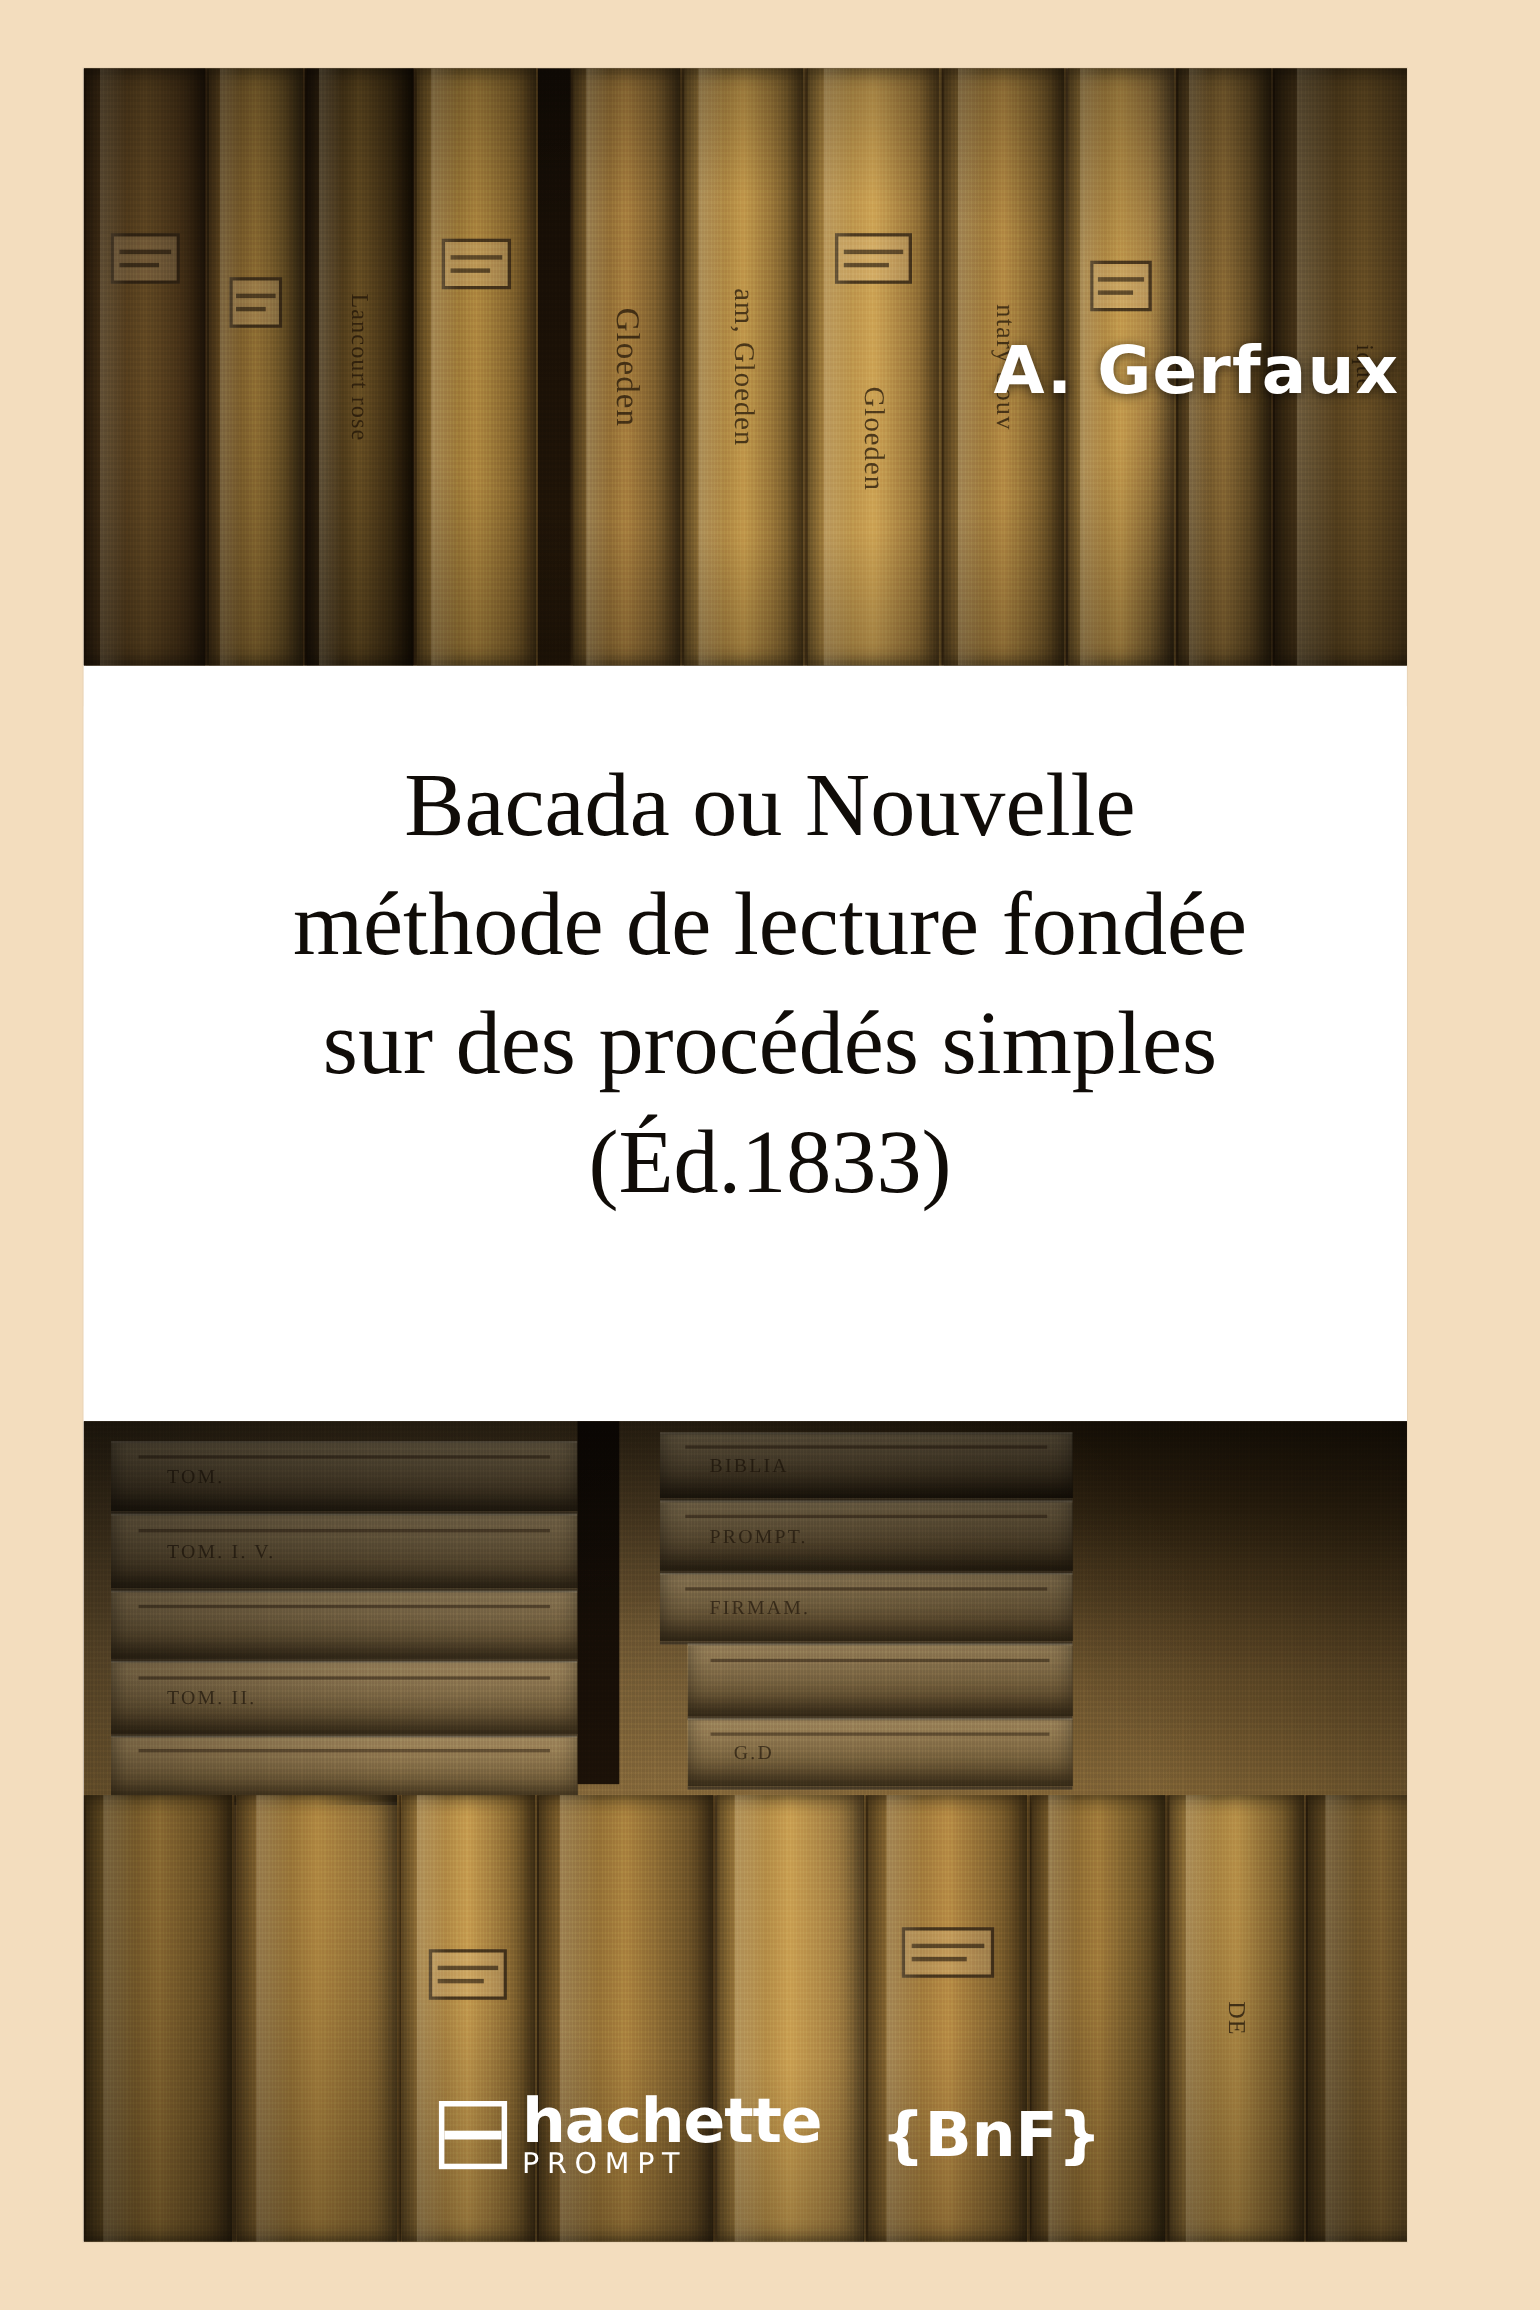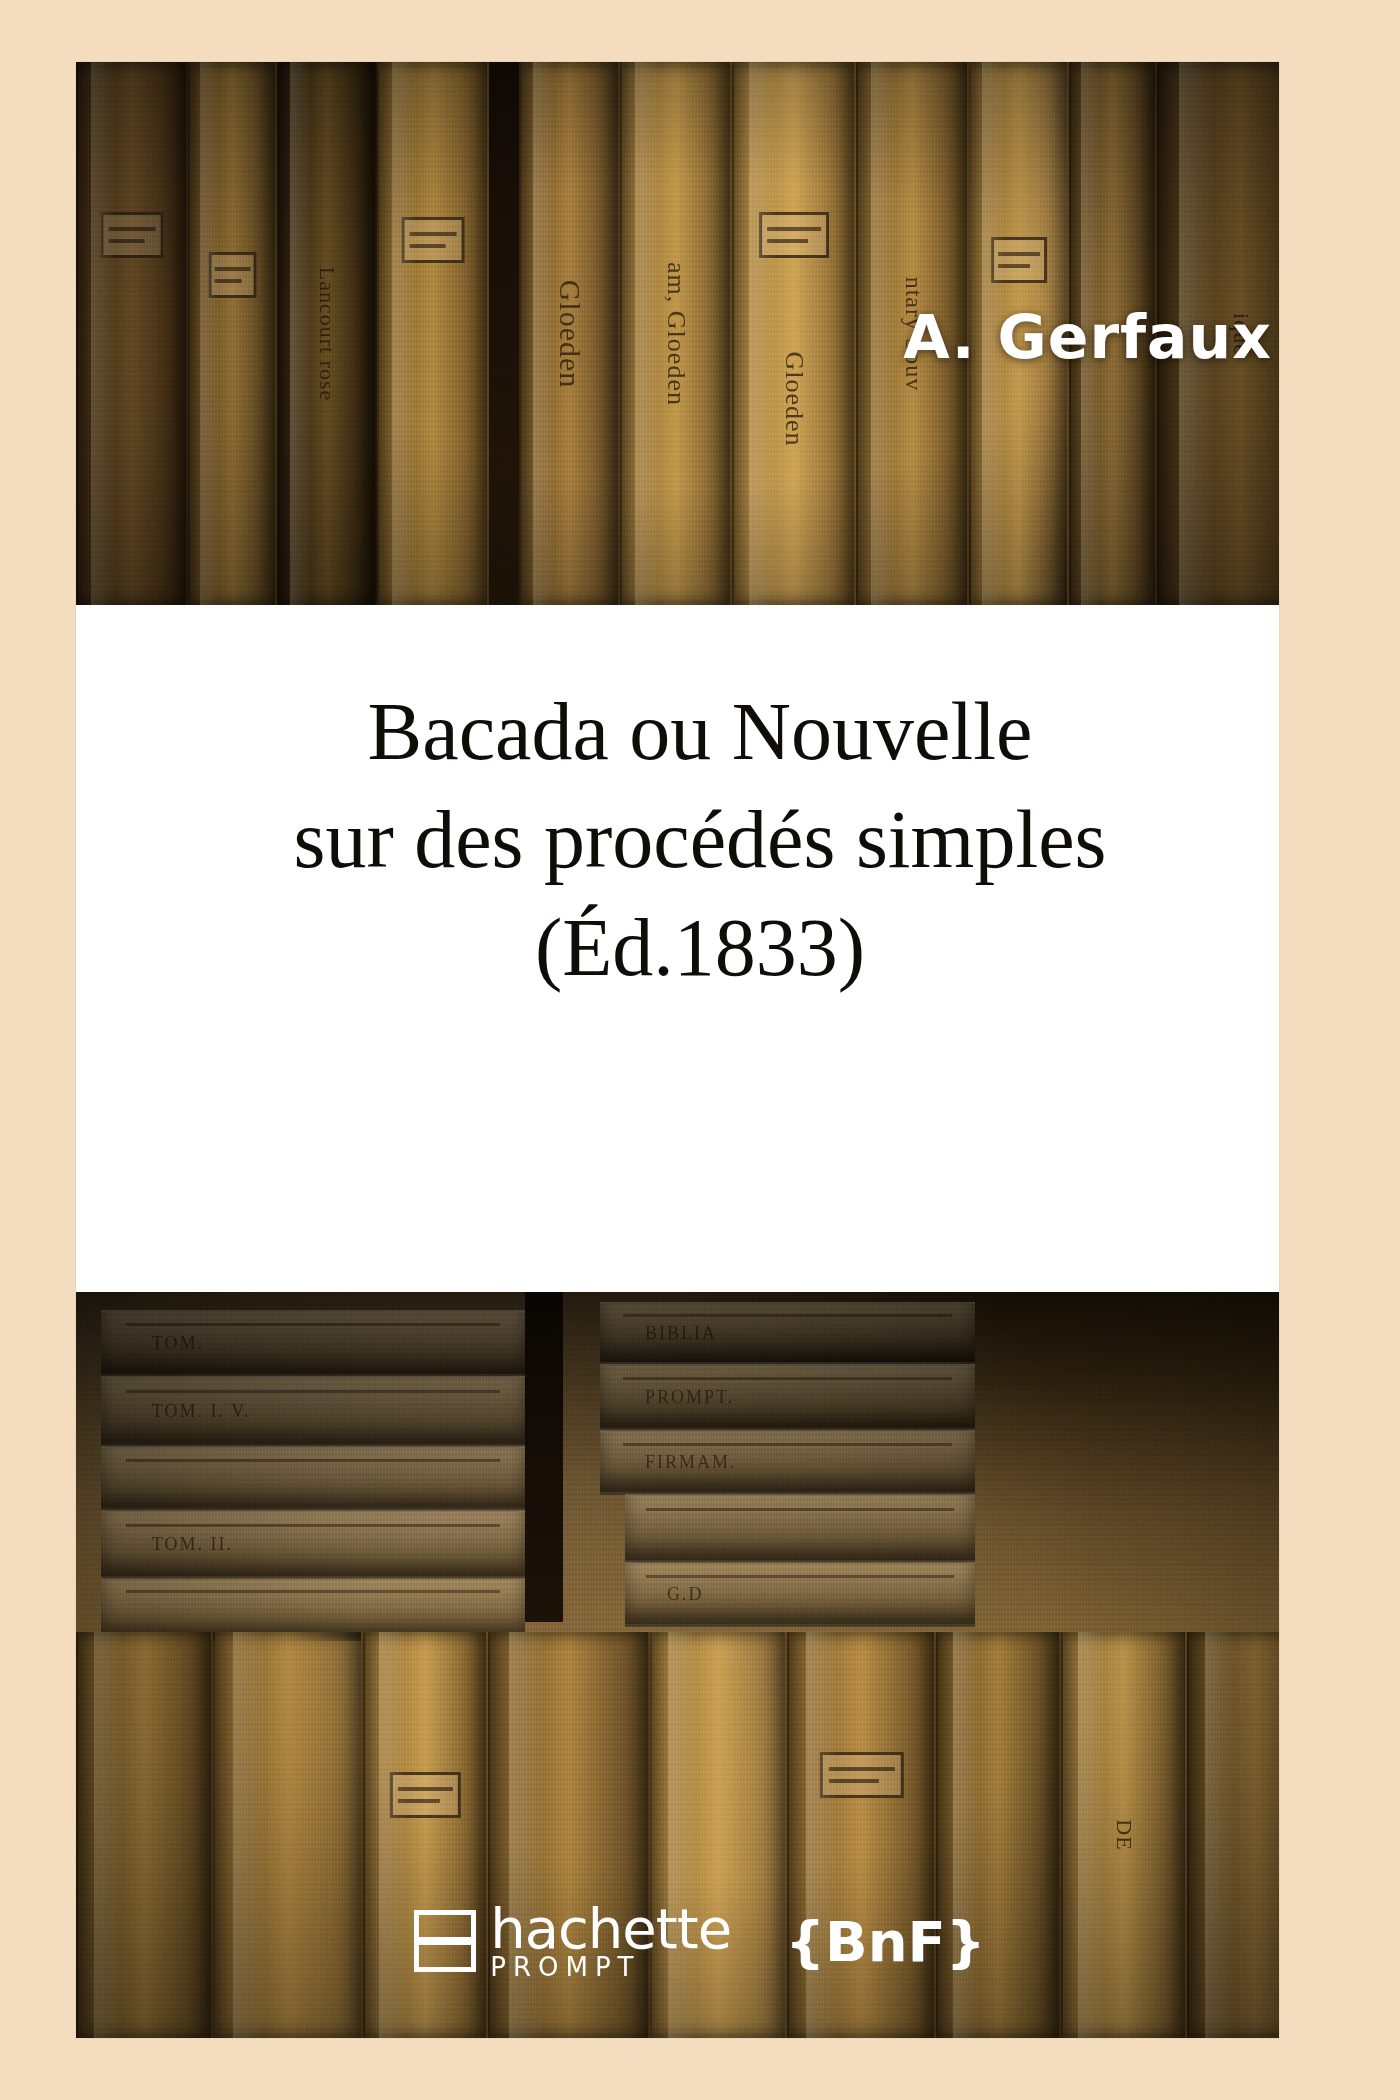--- a/index.html
+++ b/index.html
@@ -254,21 +254,21 @@
     left: 50%; top: -5px; bottom: -5px;
     width: 0px;
   }
   .hachette-text {
     display: flex;
     flex-direction: column;
     line-height: 0.95;
     color: #ffffff;
     font-family: "DejaVu Sans", sans-serif;
   }
-  .hachette-text .w1 { font-size: 56px; font-weight: normal; letter-spacing: -1px; }
+  .hachette-text .w1 { font-size: 56px; font-weight: bold; letter-spacing: -1px; }
   .hachette-text .w2 { font-size: 26px; letter-spacing: 7px; }
   .bnf {
     color: #ffffff;
     font-family: "DejaVu Sans", sans-serif;
     font-size: 56px;
     font-weight: bold;
     letter-spacing: 0px;
   }
 </style>
 </head>
@@ -333,20 +333,21 @@
 
       <div class="grain"></div>
       <div class="vignette"></div>
 
       <div class="author">A. Gerfaux</div>
     </div>
 
     <div class="title-area">
       <div class="title">
         <div>Bacada ou Nouvelle</div>
+        <div>méthode de lecture fondée</div>
         <div>sur des procédés simples</div>
         <div>(Éd.1833)</div>
       </div>
     </div>
 
     <div class="photo-bottom">
       <div class="base"></div>
 
       <div class="stack" style="left:2%; top:18px; width:34%; height:62px;">
           <span>TOM.</span>

